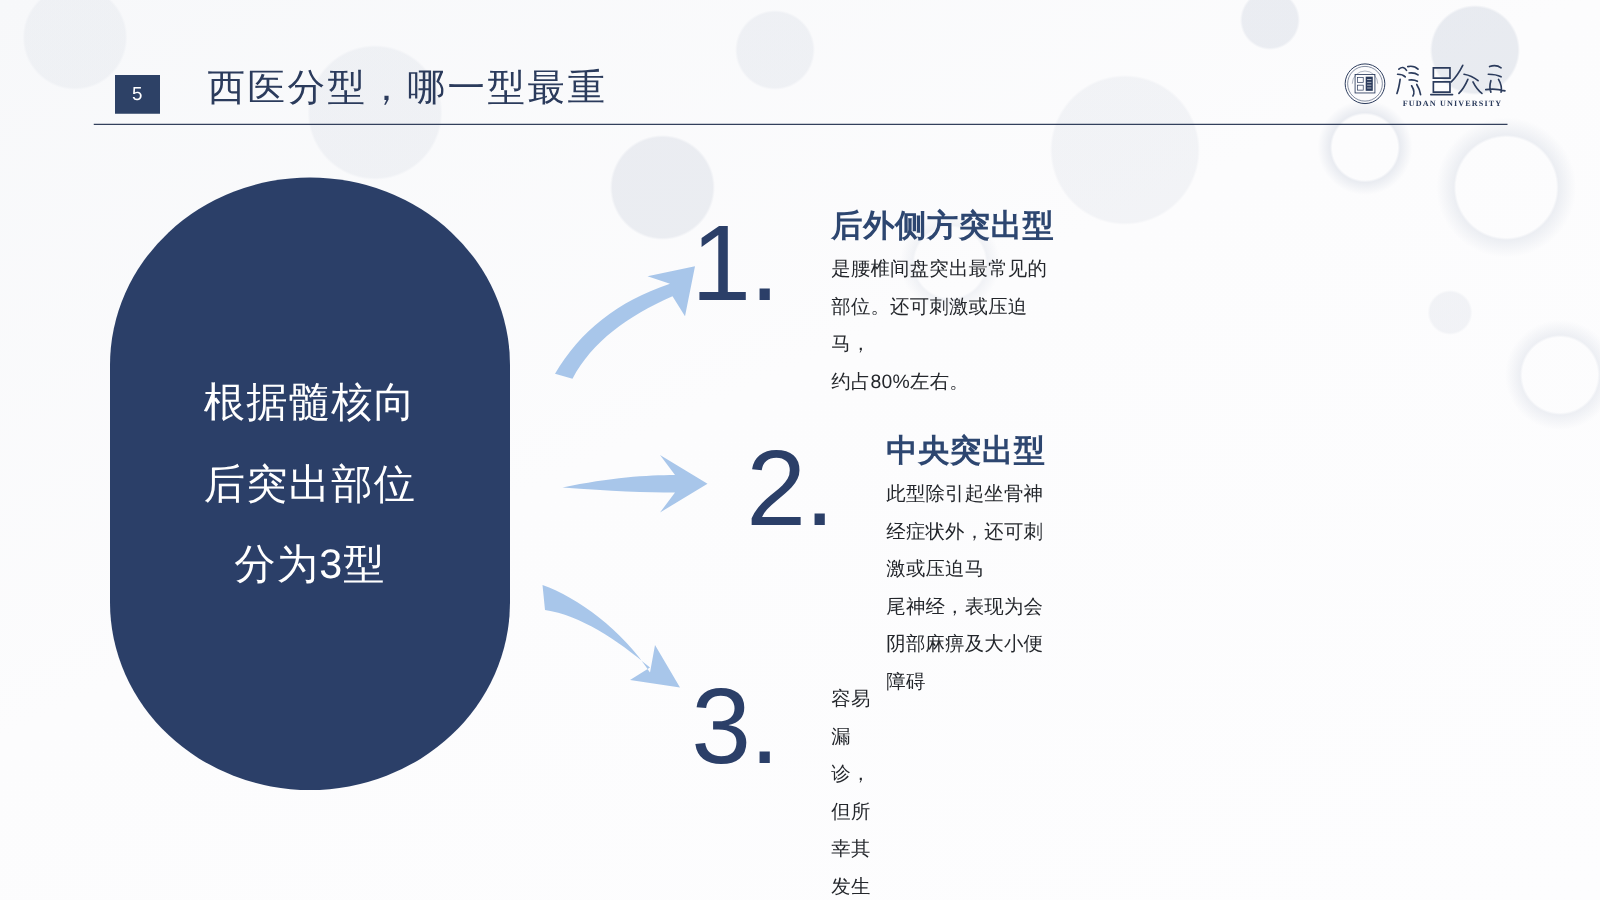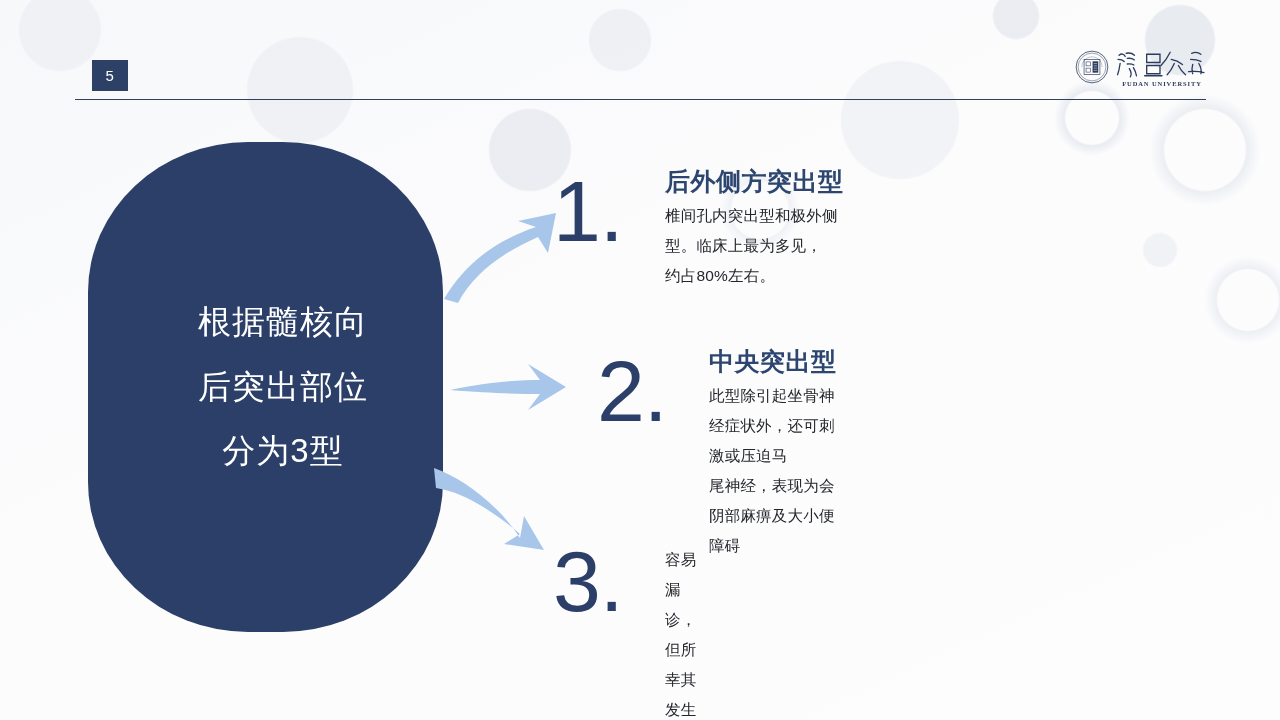--- a/index.html
+++ b/index.html
@@ -115,21 +115,20 @@
     left: 88px;
     top: 142px;
     width: 320px;
     height: 490px;
     background: #2b3f68;
     border-radius: 160px / 150px;
     display: flex;
     flex-direction: column;
     align-items: center;
     justify-content: center;
-    padding-left: 35px;
   }
   .pill-line {
     color: #ffffff;
     font-size: 33px;
     letter-spacing: 1px;
     line-height: 1.95;
     font-weight: 400;
     white-space: nowrap;
   }
 
@@ -181,20 +180,21 @@
 </style>
 </head>
 <body>
 
 <div class="slide">
 
   <div class="header">
 
     <div class="page-badge">5</div>
 
+    <div class="header-title">西医分型，哪一型最重</div>
 
     <div class="header-rule"></div>
 
     <div class="logo">
 
       <svg class="logo-seal" viewBox="0 0 60 60">
         <circle cx="30" cy="30" r="28" fill="none" stroke="#2b3b5c" stroke-width="1.4"></circle>
         <circle cx="30" cy="30" r="24.5" fill="none" stroke="#2b3b5c" stroke-width="0.8"></circle>
         <rect x="16" y="17" width="28" height="26" fill="none" stroke="#2b3b5c" stroke-width="1.2"></rect>
         <rect x="19.5" y="21" width="8" height="7" fill="none" stroke="#2b3b5c" stroke-width="1"></rect>
@@ -232,21 +232,21 @@
   </svg>
 
   <svg class="arrow" style="left:432px; top:448px; width:140px; height:106px;" viewBox="0 0 140 106">
     <path d="M2 20 C30 30, 66 56, 88 90 L92 68 L112 102 L72 96 L88 86 C62 64, 32 44, 4 40 Z" fill="#a8c6ea"></path>
   </svg>
 
   <div class="item item-1">
     <div class="item-num">1.</div>
     <div class="item-body">
       <div class="item-title">后外侧方突出型</div>
-      <div class="item-desc">椎间孔内突出型和极外侧型。临床上最为多见，
+      <div class="item-desc">是腰椎间盘突出最常见的部位。还可刺激或压迫马，
 约占80%左右。</div>
     </div>
   </div>
 
   <div class="item item-2">
     <div class="item-num">2.</div>
     <div class="item-body">
       <div class="item-title">中央突出型</div>
       <div class="item-desc">此型除引起坐骨神经症状外，还可刺激或压迫马
 尾神经，表现为会阴部麻痹及大小便障碍</div>

